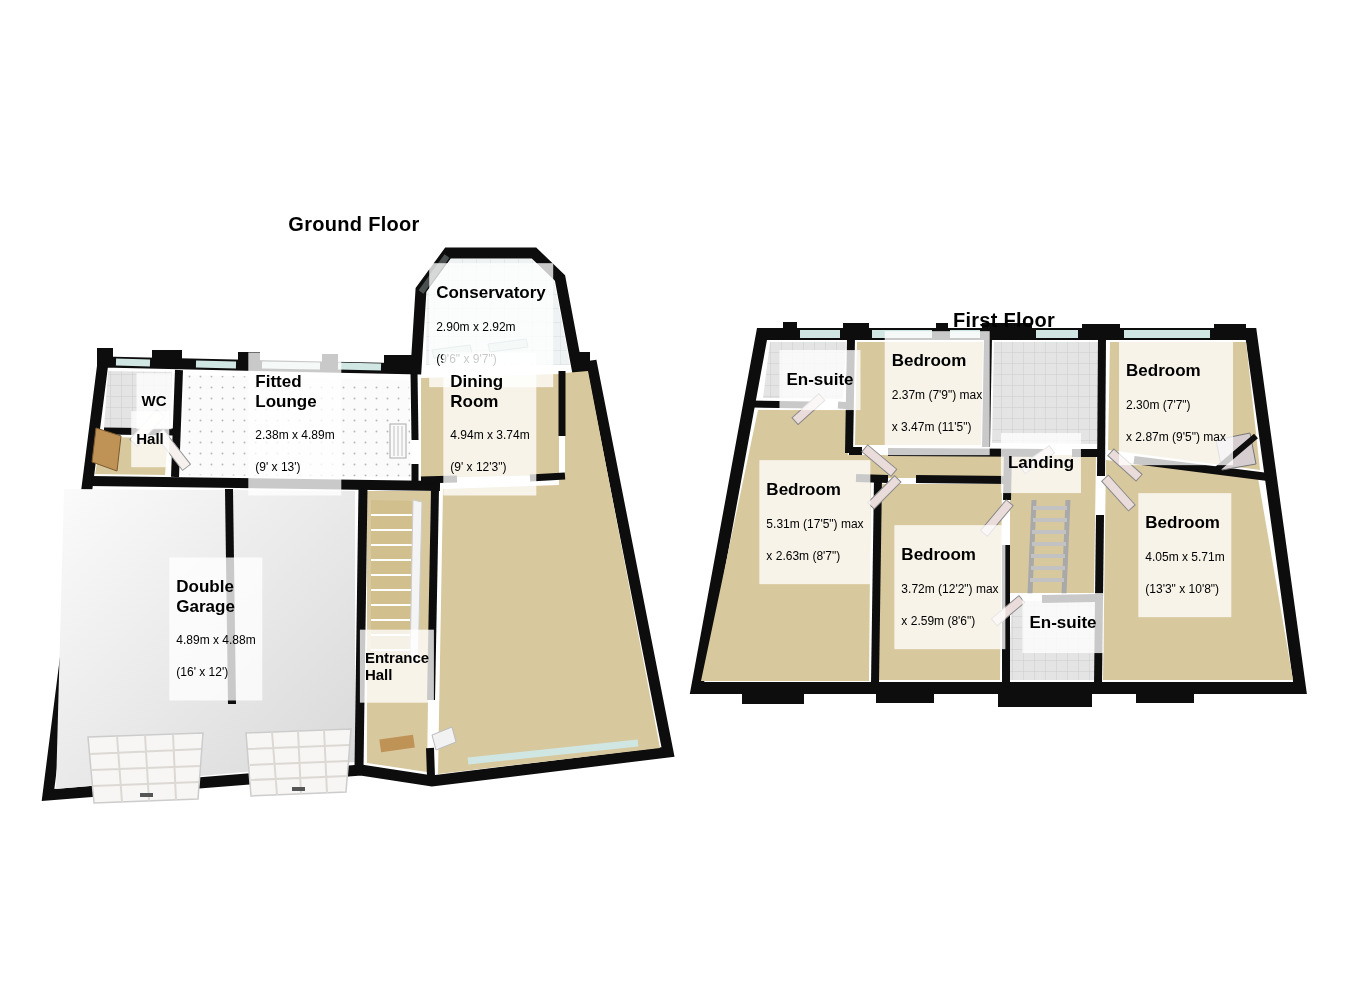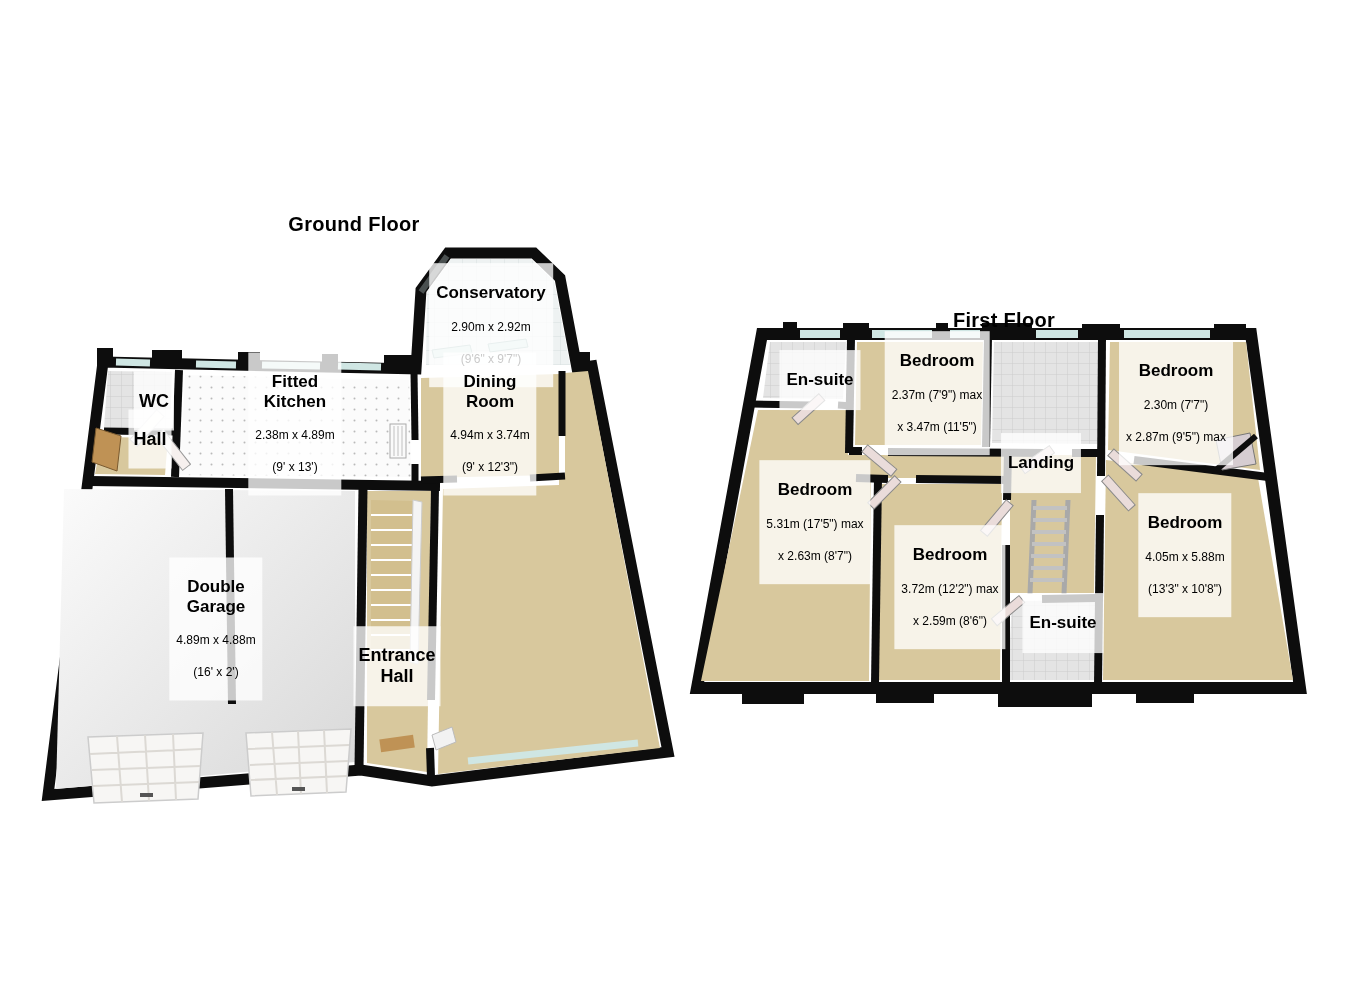--- a/index.html
+++ b/index.html
@@ -9,26 +9,26 @@
   }
   .stage{position:relative;width:1350px;height:982px;}
   .stage > svg{position:absolute;left:0;top:0;}
   .plan-title{
     position:absolute;transform:translate(-50%,-50%);
     font-weight:bold;font-size:20px;letter-spacing:.3px;white-space:nowrap;
   }
   .room-label{
     position:absolute;transform:translate(-50%,-50%);
     background:var(--label-bg, rgba(255,255,255,.78));
-    text-align:center;padding:2px 7px;line-height:1.14;white-space:pre-line;
+    text-align:left;padding:2px 7px;line-height:1.14;white-space:pre-line;
   }
   .room-label .rname{font-weight:bold;font-size:17px;}
   .room-label .rdim{font-size:12px;}
   .room-label.small{padding:1px 5px;}
-  .room-label.small .rname{font-size:18px;}
+  .room-label.small .rname{font-size:15px;}
 </style>
 </head>
 <body>
 
 <div class="stage">
 
 <svg width="1350" height="982" viewBox="0 0 1350 982">
   <defs>
     <pattern id="pat-dots" width="11" height="11" patternUnits="userSpaceOnUse">
       <rect width="11" height="11" fill="#fbfbfb"></rect>
@@ -211,35 +211,35 @@
   <div class="rdim">(9'6" x 9'7")</div>
 </div>
 <div class="room-label small" style="left:154px;top:401px">
   <div class="rname">WC</div>
 </div>
 <div class="room-label small" style="left:150px;top:439px">
   <div class="rname">Hall</div>
 </div>
 <div class="room-label" style="left:295px;top:424px">
   <div class="rname">Fitted
-Kitchen</div>
+Lounge</div>
   <div class="rdim">2.38m x 4.89m</div>
   <div class="rdim">(9' x 13')</div>
 </div>
 <div class="room-label" style="left:490px;top:424px">
   <div class="rname">Dining
 Room</div>
   <div class="rdim">4.94m x 3.74m</div>
   <div class="rdim">(9' x 12'3")</div>
 </div>
 <div class="room-label" style="left:216px;top:629px">
   <div class="rname">Double
 Garage</div>
   <div class="rdim">4.89m x 4.88m</div>
-  <div class="rdim">(16' x 2')</div>
+  <div class="rdim">(16' x 12')</div>
 </div>
 <div class="room-label small" style="left:397px;top:666px">
   <div class="rname">Entrance
 Hall</div>
 </div>
 
 <div class="room-label" style="left:820px;top:380px">
   <div class="rname">En-suite</div>
 </div>
 <div class="room-label" style="left:937px;top:393px">
@@ -260,20 +260,20 @@
 <div class="room-label" style="left:1041px;top:463px">
   <div class="rname">Landing</div>
 </div>
 <div class="room-label" style="left:950px;top:587px">
   <div class="rname">Bedroom</div>
   <div class="rdim">3.72m (12'2") max</div>
   <div class="rdim">x 2.59m (8'6")</div>
 </div>
 <div class="room-label" style="left:1185px;top:555px">
   <div class="rname">Bedroom</div>
-  <div class="rdim">4.05m x 5.88m</div>
+  <div class="rdim">4.05m x 5.71m</div>
   <div class="rdim">(13'3" x 10'8")</div>
 </div>
 <div class="room-label" style="left:1063px;top:623px">
   <div class="rname">En-suite</div>
 </div>
 
 </div>
 
 </body></html>

